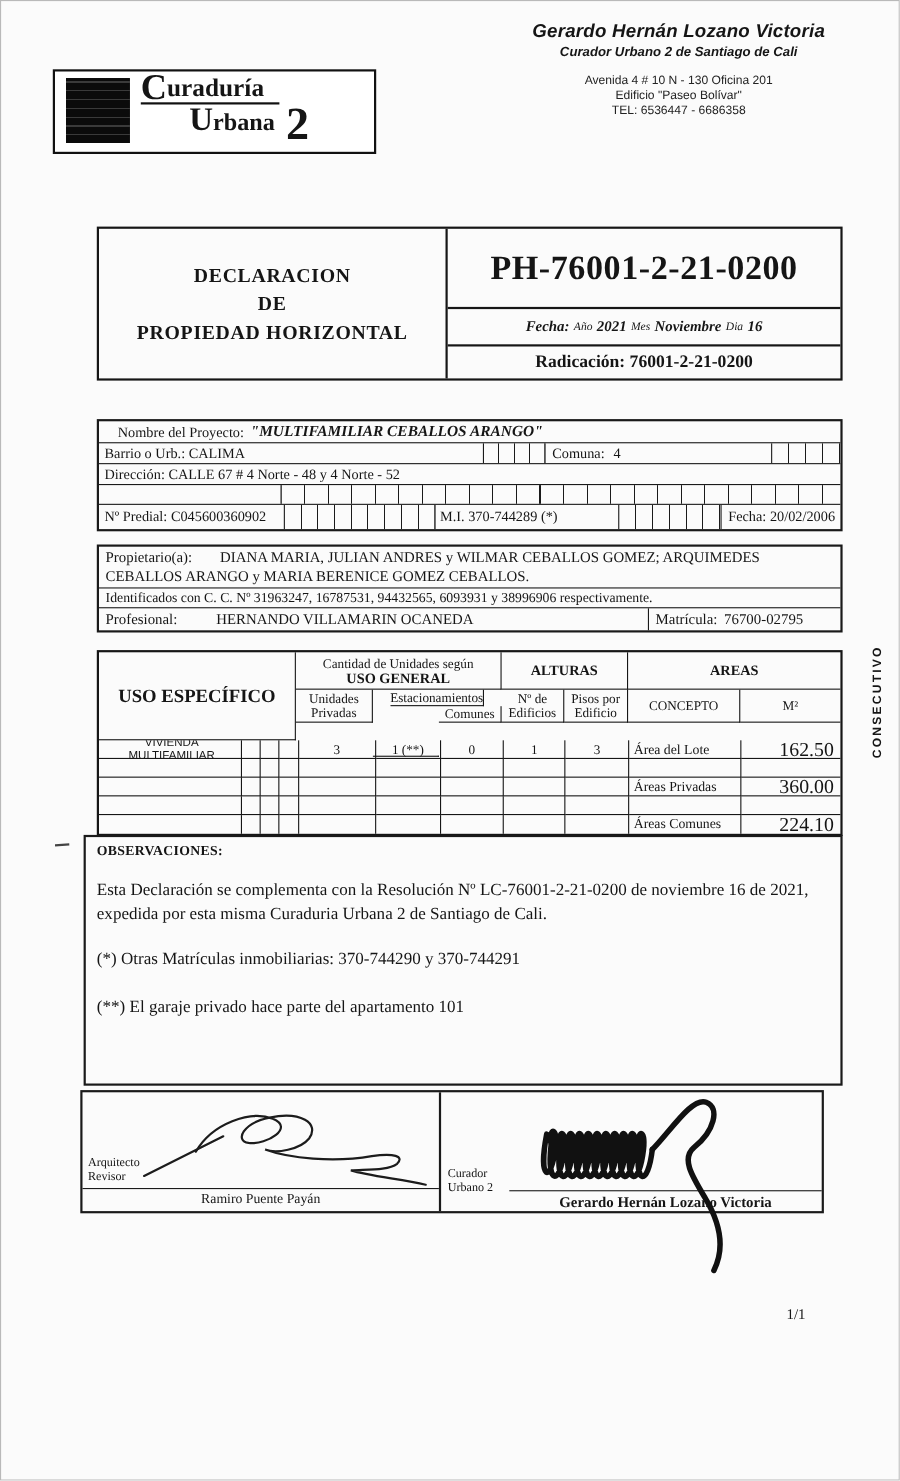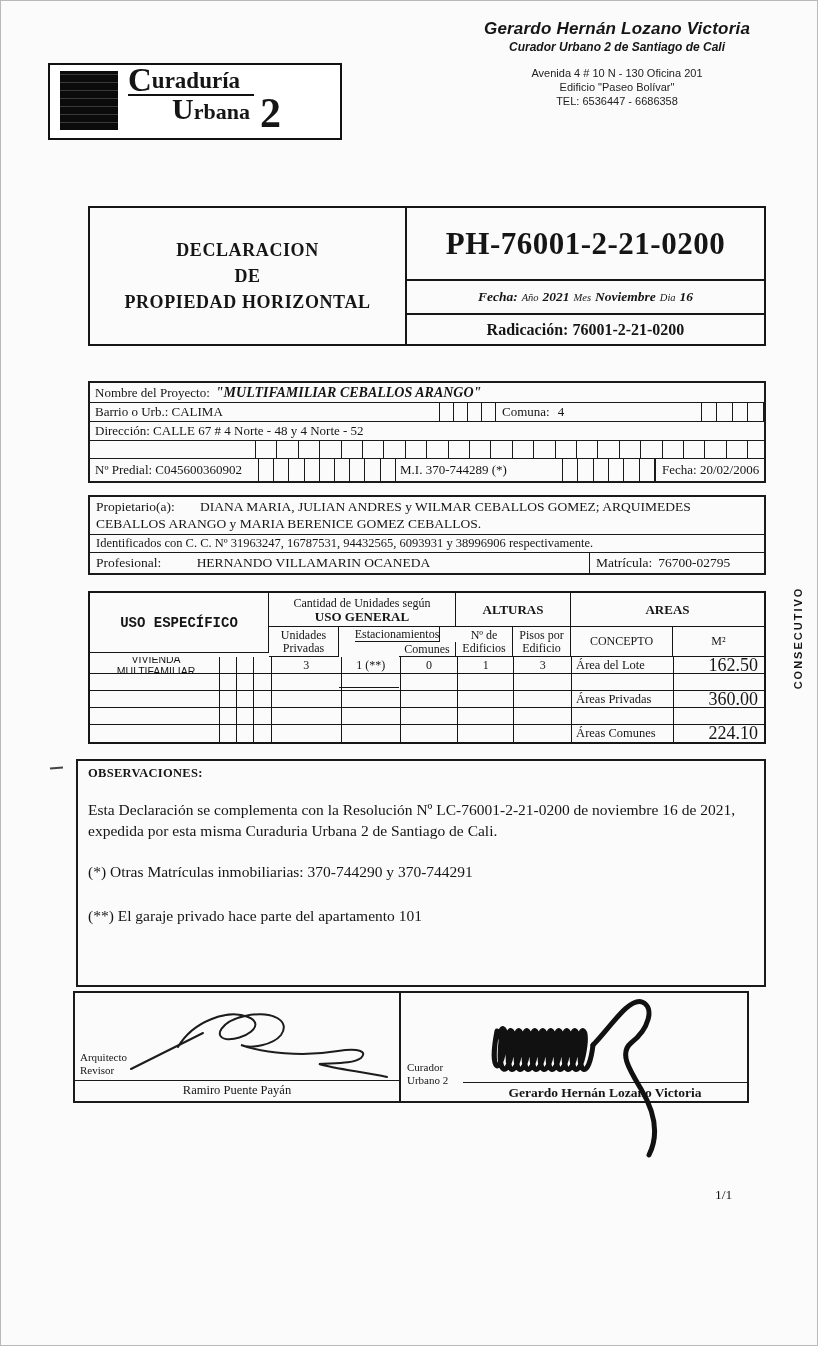--- a/index.html
+++ b/index.html
@@ -57,21 +57,21 @@
   .o-prof .left{flex:1;padding-left:6px;}
   .o-prof .left .nm{margin-left:32px;margin-top:20px;}
   .o-prof .right{width:175px;border-left:1px solid #1a1a1a;align-self:stretch;display:flex;align-items:center;padding-left:6px;box-sizing:border-box;}
 
   
   .utable{left:87px;top:590px;width:678px;border:2px solid #161616;box-sizing:border-box;font-size:12px;}
   .ut-row{display:flex;}
   .ut-cell{border-right:1px solid #161616;border-bottom:1px solid #161616;box-sizing:border-box;
            display:flex;align-items:center;justify-content:center;text-align:center;overflow:hidden;}
   .ut-cell.last{border-right:none;}
-  .ut-head-left{width:183px;height:60px;font-weight:bold;font-size:14px;font-family:Liberation Mono, monospace;}
+  .ut-head-left{width:183px;height:80px;font-weight:bold;font-size:17px;}
   .ut-g1{width:187px;display:flex;flex-direction:column;}
   .ut-g1-top{height:34px;border-right:1px solid #161616;border-bottom:1px solid #161616;box-sizing:border-box;
              display:flex;flex-direction:column;align-items:center;justify-content:center;line-height:14px;}
   .ut-g1-top .l2{font-weight:bold;font-size:13px;}
   .ut-g1-bot{display:flex;height:30px;}
   .ut-unid{width:70px;line-height:13px;}
   .ut-est{width:117px;display:flex;flex-direction:column;align-items:center;}
   .ut-est-top{height:15px;border-right:1px solid #161616;border-bottom:1px solid #161616;box-sizing:border-box;
               display:flex;align-items:center;justify-content:center;}
   .ut-est-bot{display:flex;height:15px;}
@@ -161,21 +161,21 @@
         <span class="sm">Mes</span>
         <span class="bb">Noviembre</span>
         <span class="sm">Dia</span>
         <span class="bb">16</span>
       </div>
       <div class="rad-cell">Radicación: 76001-2-21-0200</div>
     </div>
   </div>
 
   <div class="abs pblock">
-    <div class="prow" style="min-height:20px;">
+    <div class="prow" style="min-height:20px;padding-left:12px;">
       <span class="plabel">Nombre del Proyecto:</span>
       <span class="b i" style="font-size:14px;margin-left:6px;">"MULTIFAMILIAR CEBALLOS ARANGO"</span>
     </div>
     <div class="prow">
       <span class="plabel" style="flex:1;">Barrio o Urb.: CALIMA</span>
       <span class="cells" style="width:56px;--cw:14px;"></span>
       <span class="boxed" style="width:207px;">
         <span>Comuna:</span>
         <span style="margin-left:8px;">4</span>
       </span>

